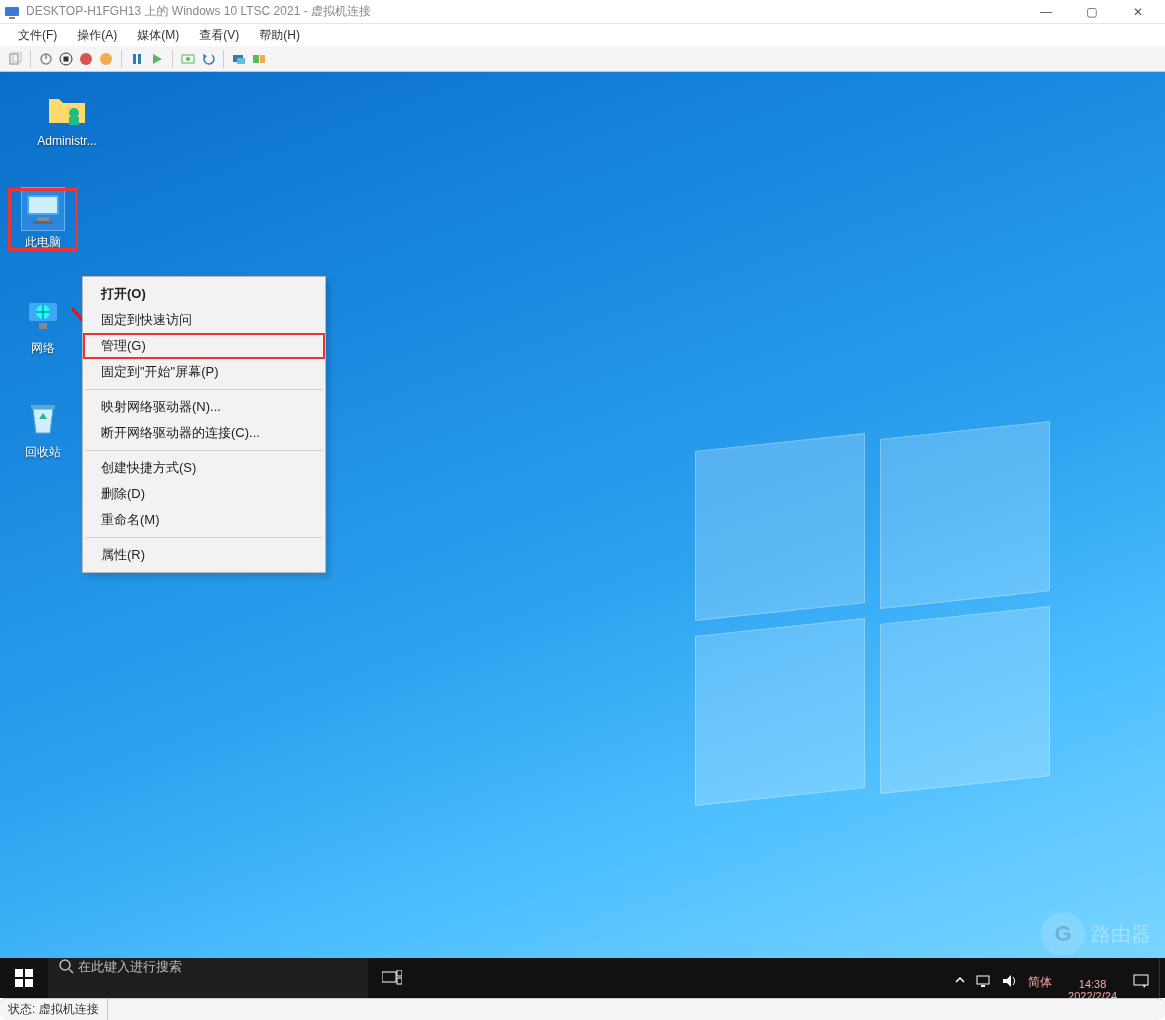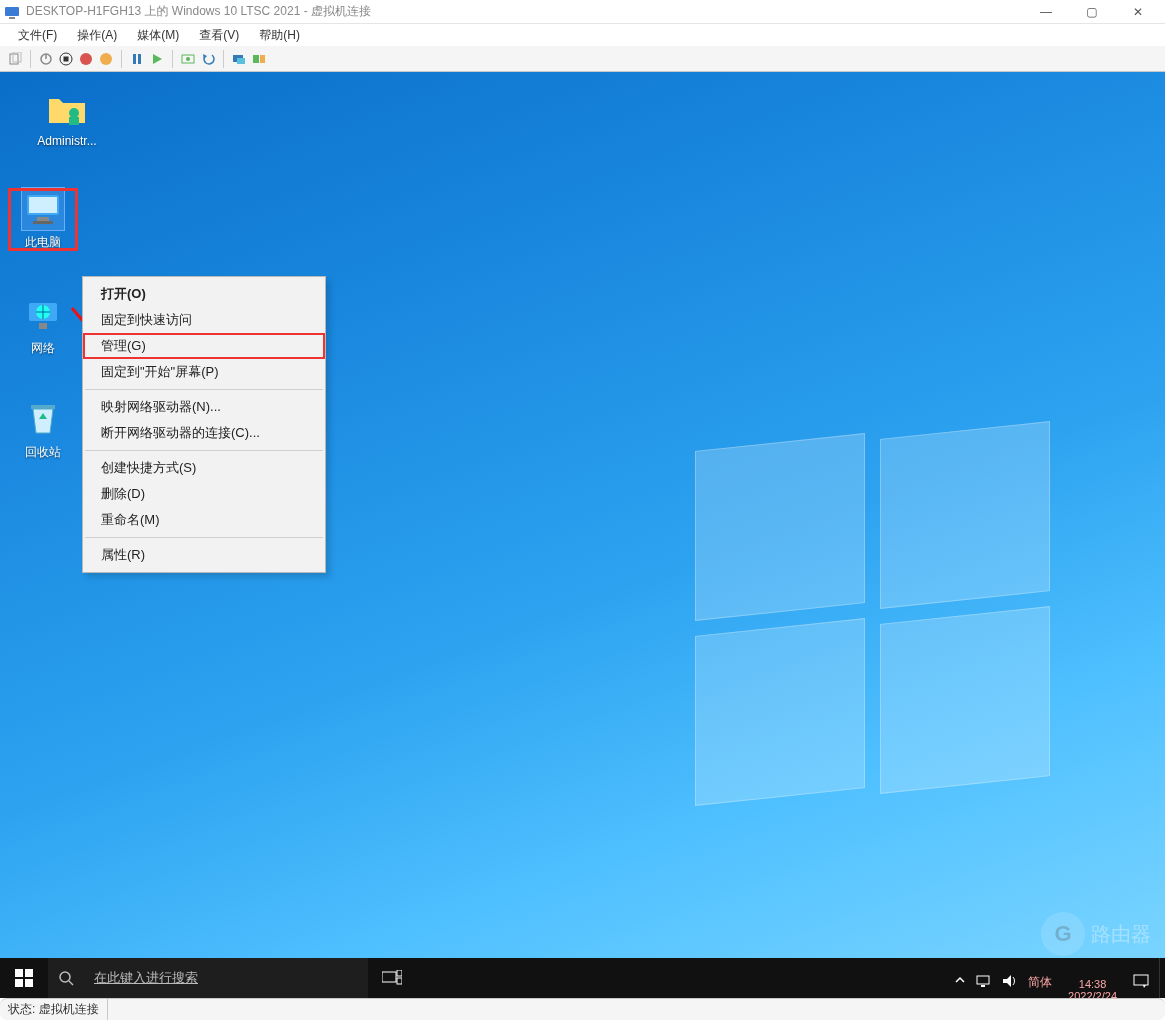--- a/index.html
+++ b/index.html
@@ -49,21 +49,21 @@
 .ctx-menu .ci.bold { font-weight: 700; }
 .ctx-menu .csep { height: 1px; background: #d0d0d0; margin: 4px 2px; }
 .ctx-menu .ci.highlighted { outline: 2px solid #e33; outline-offset: -2px; }
 
 
 .arrow { position: absolute; left: 66px; top: 230px; pointer-events:none; }
 
 
 .taskbar { position: absolute; left: 0; right: 0; bottom: 0; height: 40px; background: #111; display: flex; align-items: stretch; color: #fff; }
 .taskbar .start { width: 48px; display:flex; align-items:center; justify-content:center; }
-.taskbar .search { flex: 0 0 320px; background: #1e1e1e; display:flex; align-items:center; padding-left: 10px; color: #bbb; font-size: 13px; gap:20px;text-decoration:underline; }
+.taskbar .search { flex: 0 0 320px; background: #1e1e1e; display:flex; padding-left: 10px; color: #bbb; font-size: 13px; gap:4px; }
 .taskbar .taskview { width: 48px; display:flex; align-items:center; justify-content:center; }
 .taskbar .spacer { flex: 1; }
 .taskbar .tray { display:flex; align-items:flex-start; gap:10px; padding: 16px 10px; font-size: 12px; color: #fca5a5; }
 .taskbar .clock { text-align:center; line-height: 1.1; font-size: 11px; padding: 4px 6px; }
 .taskbar .ime, .taskbar .net, .taskbar .snd, .taskbar .up, .taskbar .note, .taskbar .showdt { display:flex; align-items:center; justify-content:center; }
 .taskbar .showdt { width: 6px; border-left: 1px solid #333; }
 
 
 .watermark { position:absolute; right:14px; bottom:42px; opacity:.35; color:#fff; font-size:20px; display:flex; align-items:center; gap:6px; }
 .watermark .circ { width:44px; height:44px; border-radius:50%; background:rgba(255,255,255,.4); display:flex; align-items:center; justify-content:center; font-weight:700; font-size:22px; color:#777; }

